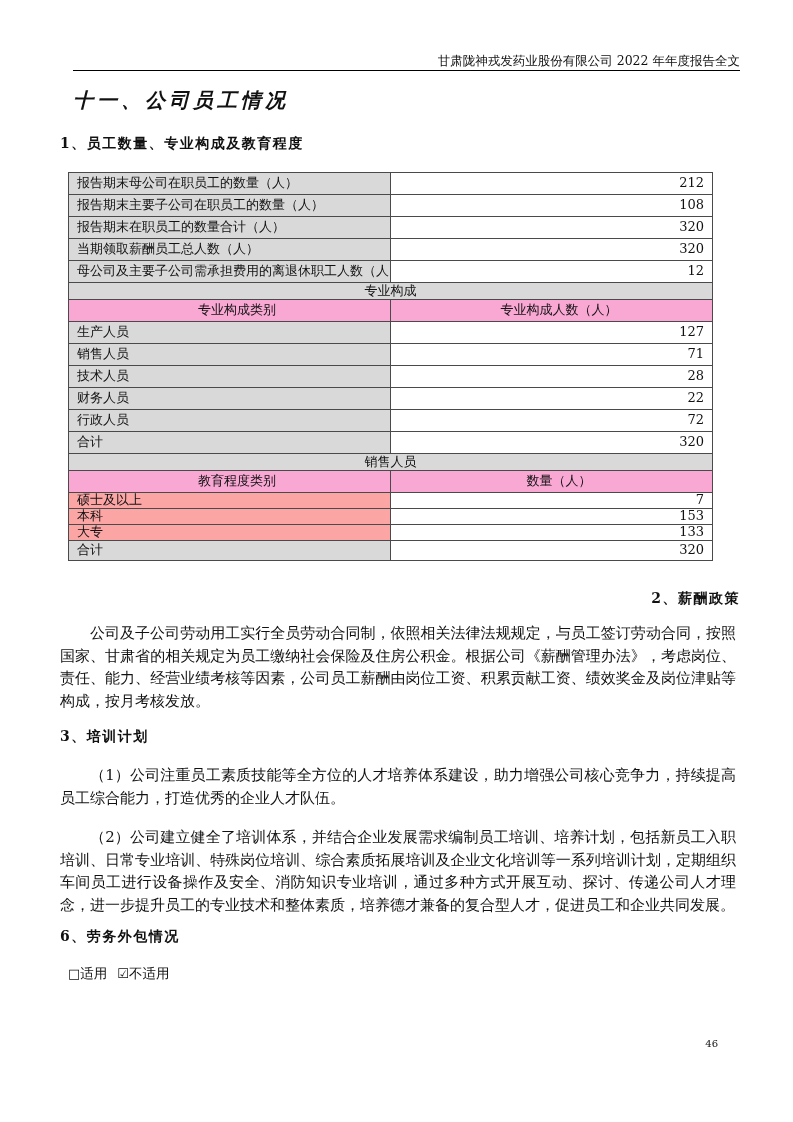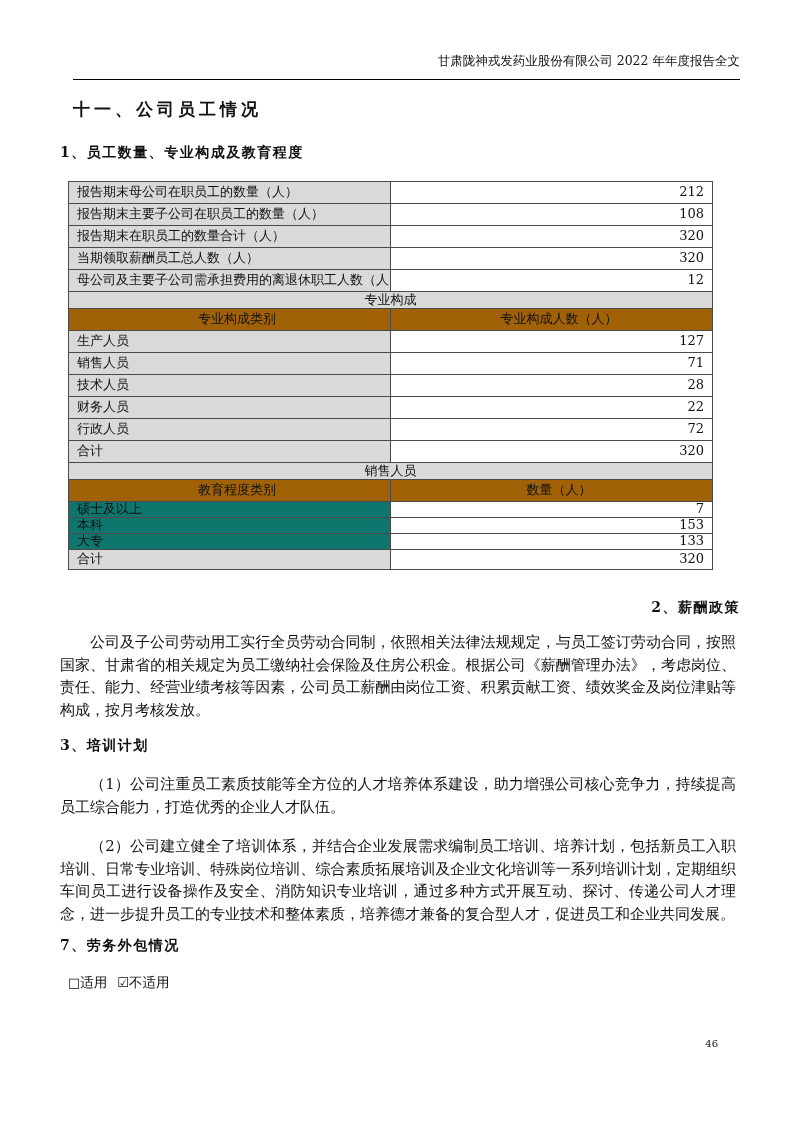--- a/index.html
+++ b/index.html
@@ -13,30 +13,31 @@
     box-sizing: border-box;
     padding: 52px 53px 0 60px;
     overflow: hidden;
   }
   
   .doc-header {
     margin-left: 13px;
     text-align: right;
     font-size: 12.5px;
     line-height: 17px;
-    padding-bottom: 10px;
+    padding-bottom: 1px;
     border-bottom: 1.5px solid #000000;
   }
   
   .h1 {
     margin: 20px 0 0 13px;
-    font-size: 17px;
+    font-size: 20px;
     font-weight: bold;
     letter-spacing: 4px;
     line-height: 19px;
+    font-style: italic;
   }
   .h2 {
     margin-left: 0;
     font-size: 14px;
     font-weight: bold;
     letter-spacing: 1.5px;
     line-height: 16px;
   }
   .h2-s1 { margin-top: 25px; }
   .h2-s2 { margin-top: 29px; text-align: right; }
@@ -56,23 +57,23 @@
     padding: 0 8px;
     line-height: 1.15;
     height: 21px;
     vertical-align: middle;
     overflow: hidden;
     white-space: nowrap;
   }
   td.lbl  { text-align: left; }
   td.val  { text-align: right; background: #ffffff; }
   .bg-gray { background: #d9d9d9; }
-  .bg-white { background: #0f766e; }
+  .bg-white { background: #fca5a5; }
   tr.row-section td { text-align: center; background: #d9d9d9; height: 16px; }
-  tr.row-subheader td { text-align: center; background: #a16207; height: 21px; padding-left: 23px; }
+  tr.row-subheader td { text-align: center; background: #f9a8d4; height: 21px; padding-left: 23px; }
   tr.row-short td { height: 15px; }
   tr.row-edu-total td { height: 19px; }
   
   .para {
     margin: 0;
     width: 676px;
     font-size: 15px;
     line-height: 22.5px;
     text-align: justify;
     text-indent: 2em;
@@ -197,21 +198,21 @@
     </tbody>
   </table>
 
   <div class="h2 h2-s2">2、薪酬政策</div>
   <p class="para para-s2">公司及子公司劳动用工实行全员劳动合同制，依照相关法律法规规定，与员工签订劳动合同，按照国家、甘肃省的相关规定为员工缴纳社会保险及住房公积金。根据公司《薪酬管理办法》，考虑岗位、责任、能力、经营业绩考核等因素，公司员工薪酬由岗位工资、积累贡献工资、绩效奖金及岗位津贴等构成，按月考核发放。</p>
 
   <div class="h2 h2-s3">3、培训计划</div>
   <p class="para para-s3a">（1）公司注重员工素质技能等全方位的人才培养体系建设，助力增强公司核心竞争力，持续提高员工综合能力，打造优秀的企业人才队伍。</p>
   <p class="para para-s3b">（2）公司建立健全了培训体系，并结合企业发展需求编制员工培训、培养计划，包括新员工入职培训、日常专业培训、特殊岗位培训、综合素质拓展培训及企业文化培训等一系列培训计划，定期组织车间员工进行设备操作及安全、消防知识专业培训，通过多种方式开展互动、探讨、传递公司人才理念，进一步提升员工的专业技术和整体素质，培养德才兼备的复合型人才，促进员工和企业共同发展。</p>
 
-  <div class="h2 h2-s4">7、劳务外包情况</div>
+  <div class="h2 h2-s4">6、劳务外包情况</div>
 
   <div class="checkline">
     <span class="opt"><span class="box">□</span><span>适用</span></span><span class="opt"><span class="box">☑</span><span>不适用</span></span>
   </div>
 
   <div class="page-number">46</div>
 
 </div>
 
 </body></html>

